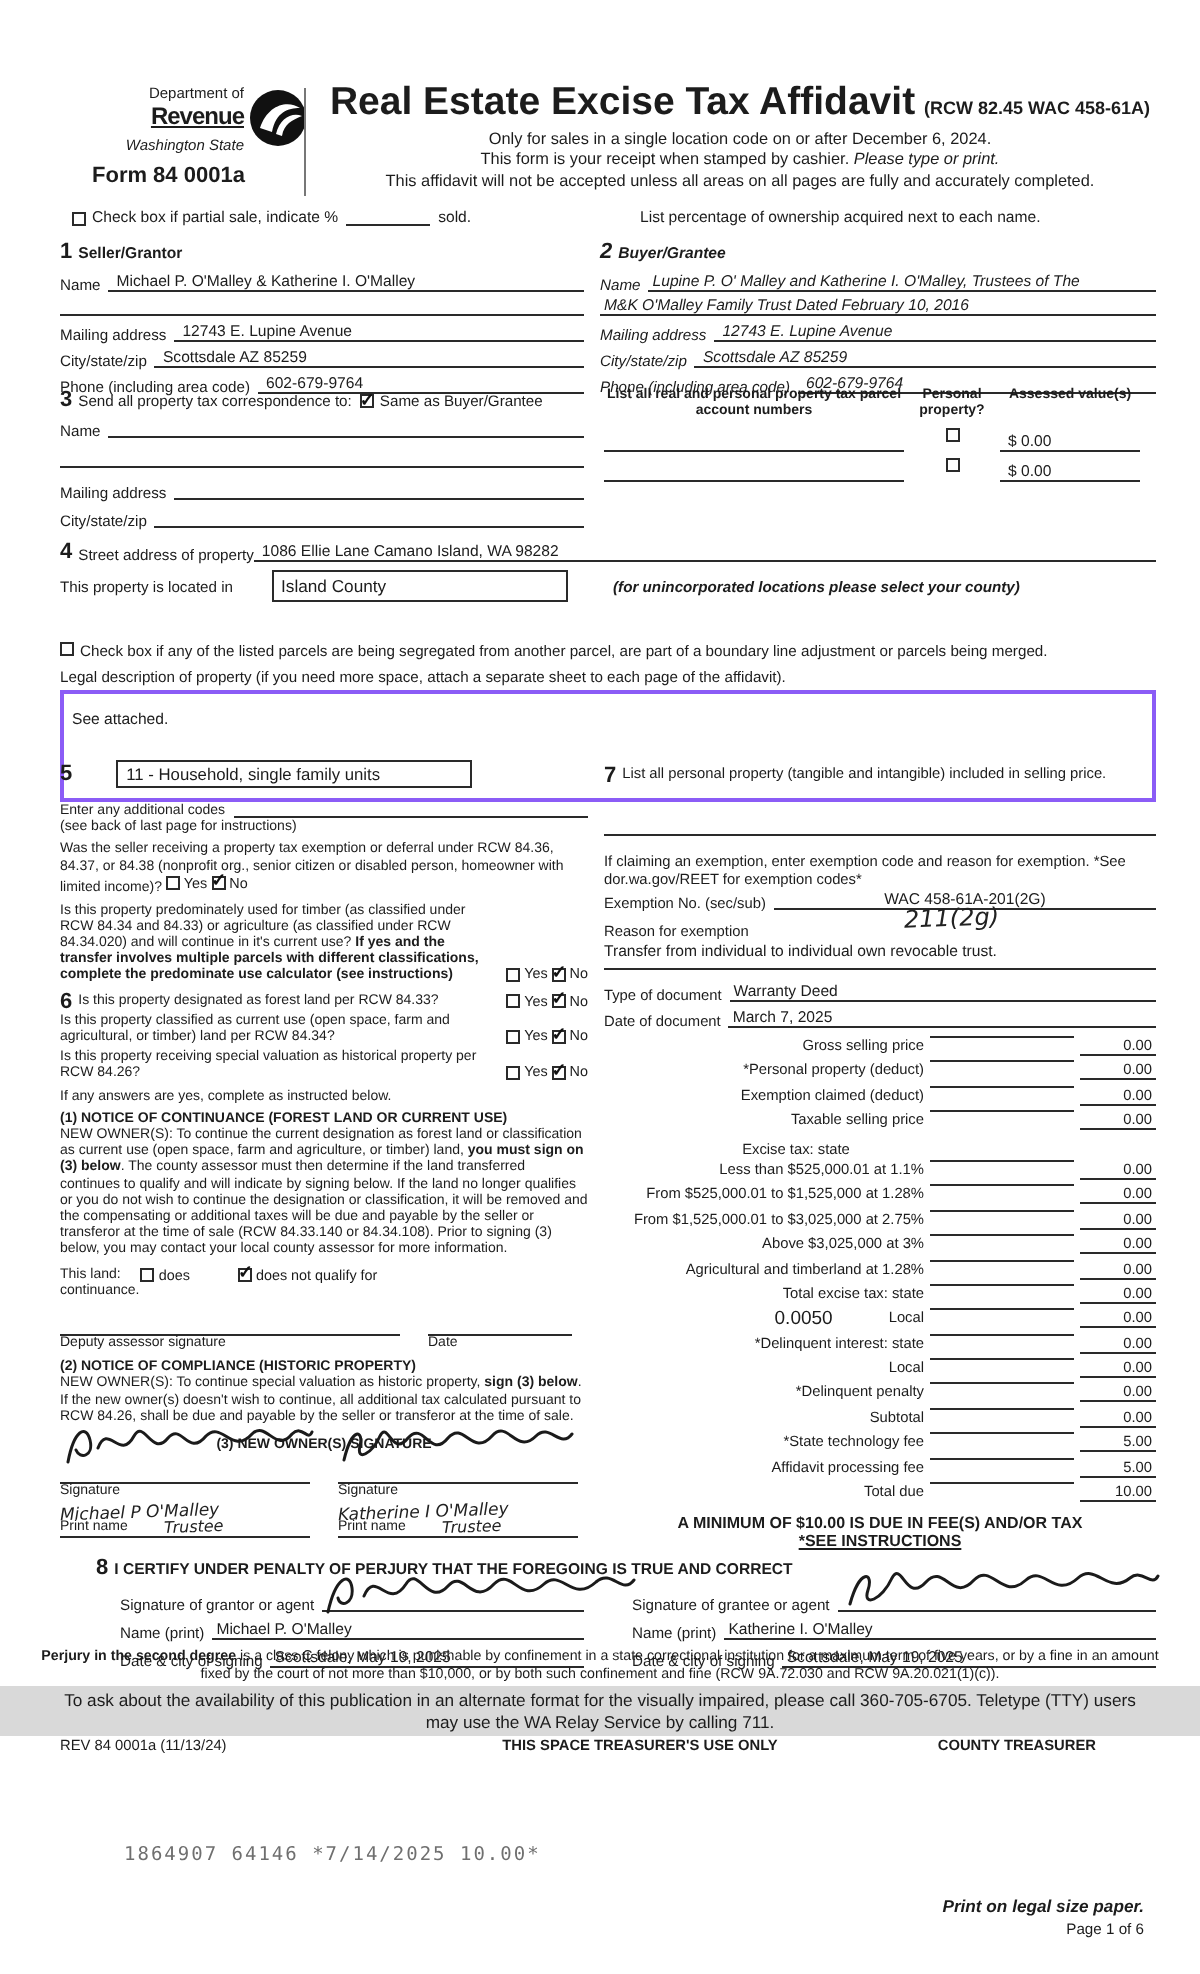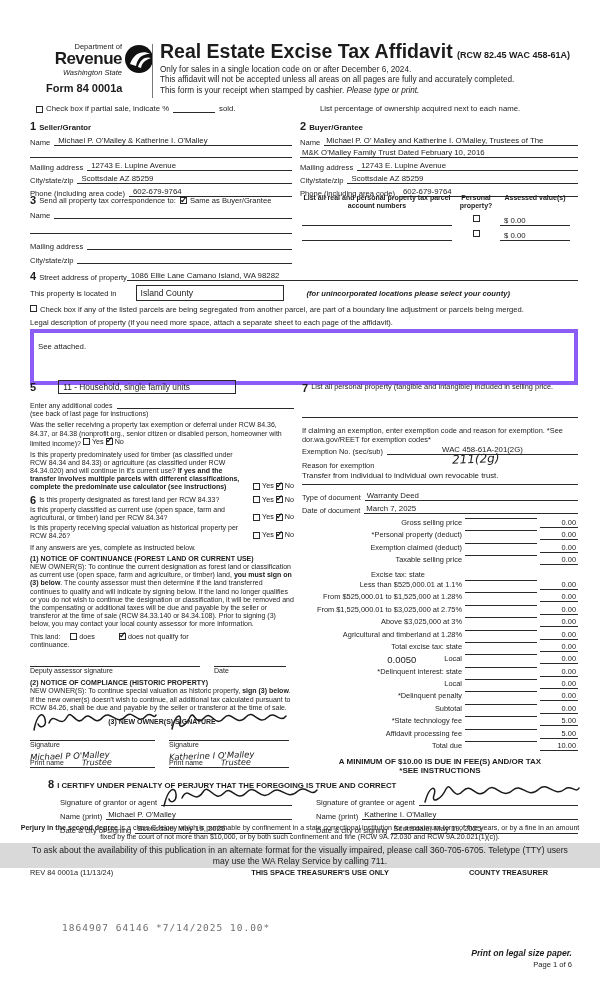--- a/index.html
+++ b/index.html
@@ -30,41 +30,41 @@
   .parhdr { font-size:7px; font-weight:bold; text-align:center; line-height:8.4px; }
 </style>
 </head>
 <body>
 
 <div class="page">
 
   <div class="abs" style="left:36px; top:42px; width:112px; text-align:right;">
     <div style="position:relative; padding-right:26px;">
       <div style="font-size:7.5px;">Department of</div>
-      <div class="b" style="font-size:17px; line-height:15px; letter-spacing:-0.5px;">Revenue</div>
+      <div class="b" style="font-size:12px; line-height:15px; letter-spacing:-0.5px;text-decoration:underline;">Revenue</div>
       <div class="i" style="font-size:7.5px; margin-top:2px;">Washington State</div>
       <svg class="abs" style="right:-6px; top:2px;" width="30" height="30" viewBox="0 0 30 30">
         <circle cx="15" cy="15" r="14" fill="#111"></circle>
         <path d="M6 20 C10 8 20 6 26 10 C20 10 14 12 12 22 Z" fill="#fff"></path>
         <path d="M14 23 C16 15 22 12 27 14 C22 16 18 18 17 24 Z" fill="#fff"></path>
       </svg>
     </div>
     <div class="b" style="font-size:11px; margin-top:5px; text-align:left; padding-left:10px;">Form 84 0001a</div>
   </div>
   <div class="abs" style="left:152px; top:44px; width:1px; height:54px; background:#777;"></div>
 
-  <div class="abs" style="left:160px; top:40px; width:420px;">
+  <div class="abs" style="left:160px; top:40px; width:420px;text-align:center;">
     <div>
       <span class="b" style="font-size:19.5px;">Real Estate Excise Tax Affidavit</span>
       <span class="b" style="font-size:9px;">(RCW 82.45 WAC 458-61A)</span>
     </div>
     <div style="font-size:8.2px; line-height:10.4px; margin-top:2px;">
       <div>Only for sales in a single location code on or after December 6, 2024.</div>
+      <div><span>This form is your receipt when stamped by cashier. </span><span class="i">Please type or print.</span></div>
       <div>This affidavit will not be accepted unless all areas on all pages are fully and accurately completed.</div>
-      <div><span>This form is your receipt when stamped by cashier. </span><span class="i">Please type or print.</span></div>
     </div>
   </div>
 
   <div class="abs row" style="left:36px; top:104px; width:250px; font-size:7.8px;text-align:right;">
     <span class="cb" style="margin-right:3px;"></span>
     <span>Check box if partial sale, indicate %</span>
     <span class="ul" style="width:42px; margin:0 4px;"></span>
     <span>sold.</span>
   </div>
   <div class="abs" style="left:320px; top:104px; font-size:7.8px;">List percentage of ownership acquired next to each name.</div>
@@ -85,25 +85,25 @@
     <div class="row" style="height:13px;">
         <span class="lbl">City/state/zip</span>
         <span class="fill val" style="margin-left:4px; padding-left:4px;">Scottsdale AZ 85259</span>
       </div>
     <div class="row" style="height:13px;">
         <span class="lbl">Phone (including area code)</span>
         <span class="fill val" style="margin-left:4px; padding-left:4px;">602-679-9764</span>
       </div>
   </div>
 
-  <div class="abs" style="left:300px; top:116px; width:278px;">
+  <div class="abs" style="left:300px; top:116px; width:278px;font-style:italic;">
     <div><span class="num">2</span><span class="sec-title">Buyer/Grantee</span></div>
     <div class="row" style="margin-top:2px;">
         <span class="lbl">Name</span>
-        <span class="fill val" style="margin-left:4px; padding-left:2px; white-space:nowrap; overflow:visible;">Michael P. O' Malley and Katherine I. O'Malley, Trustees of The</span>
+        <span class="fill val" style="margin-left:4px; padding-left:2px; white-space:nowrap; overflow:visible;">Lupine P. O' Malley and Katherine I. O'Malley, Trustees of The</span>
       </div>
     <div class="row" style="height:12px;">
         <span class="fill val" style="padding-left:2px;">M&amp;K O'Malley Family Trust Dated February 10, 2016</span>
       </div>
     <div class="row" style="height:13px;">
         <span class="lbl">Mailing address</span>
         <span class="fill val" style="margin-left:4px; padding-left:4px;">12743 E. Lupine Avenue</span>
       </div>
     <div class="row" style="height:13px;">
         <span class="lbl">City/state/zip</span>
@@ -161,26 +161,26 @@
     <div class="row">
       <span class="num">4</span>
       <span class="lbl">Street address of property</span>
       <span class="fill val" style="margin-left:0; padding-left:4px;">1086 Ellie Lane Camano Island, WA 98282</span>
     </div>
     <div class="row" style="margin-top:3px; align-items:center;gap:15px;">
       <span class="lbl">This property is located in</span>
       <span class="val" style="display:inline-block; width:148px; border:1px solid #2a2a2a; padding:2px 4px; margin-left:4px; font-size:8.6px;">Island County</span>
       <span class="bi" style="font-size:7.6px; margin-left:8px;">(for unincorporated locations please select your county)</span>
     </div>
-    <div class="row" style="margin-top:4px; align-items:flex-start;">
+    <div class="row" style="margin-top:20px; align-items:flex-start;">
       <span class="cb" style="margin-right:3px;"></span>
       <span class="lbl">Check box if any of the listed parcels are being segregated from another parcel, are part of a boundary line adjustment or parcels being merged.</span>
     </div>
     <div class="lbl" style="margin-top:4px;">Legal description of property (if you need more space, attach a separate sheet to each page of the affidavit).</div>
-    <div style="border:4px solid #8b5cf6; height:56px; margin-top:2px; padding:2px 4px;">
+    <div style="border:2px solid #8b5cf6; height:56px; margin-top:2px; padding:2px 4px;">
       <span class="val">See attached.</span>
     </div>
   </div>
 
   <div class="abs" style="left:30px; top:380px; width:264px; font-size:7px; line-height:8.2px;">
     <div class="row" style="align-items:center;">
       <span class="num" style="margin-right:22px;">5</span>
       <span style="display:inline-block; width:178px; border:1px solid #2a2a2a; padding:2px 4px; font-size:8.4px;">11 - Household, single family units</span>
     </div>
     <div class="row" style="margin-top:5px; height:11px;">
@@ -408,21 +408,21 @@
           <span class="mline"></span>
           <span class="mval">5.00</span>
         </div>
       <div class="mrow">
           <span class="mlabel">Total due</span>
           <span class="mline"></span>
           <span class="mval">10.00</span>
         </div>
     </div>
     <div class="b" style="font-size:8px; text-align:center; margin-top:4px;">A MINIMUM OF $10.00 IS DUE IN FEE(S) AND/OR TAX</div>
-    <div class="b" style="font-size:8px; text-align:center;">*SEE INSTRUCTIONS</div>
+    <div class="b" style="font-size:8px; text-align:center;text-decoration:underline;">*SEE INSTRUCTIONS</div>
   </div>
 
   <div class="abs" style="left:30px; top:774px; width:548px;">
     <div style="margin-left:18px;"><span class="num">8</span><span class="b" style="font-size:7.8px;">I CERTIFY UNDER PENALTY OF PERJURY THAT THE FOREGOING IS TRUE AND CORRECT</span></div>
     <div class="row" style="gap:24px; align-items:flex-start;">
       <div style="width:262px; padding-left:30px; position:relative;">
         <svg class="sig-svg" style="left:130px; top:-12px;" width="160" height="32" viewBox="0 0 160 32">
           <path d="M4 26 C8 8 15 6 16 14 C17 22 10 24 9 19 M22 18 C28 4 34 26 43 12 C49 2 54 24 64 13 C72 4 76 24 87 12 C96 3 100 23 112 12 C121 4 126 22 138 11 C146 4 151 18 157 10" fill="none" stroke="#1b1b1b" stroke-width="1.5" stroke-linecap="round"></path>
         </svg>
         <div class="row" style="height:15px;">

